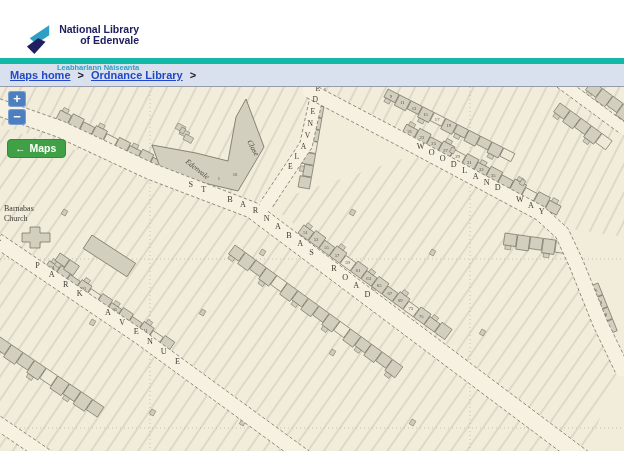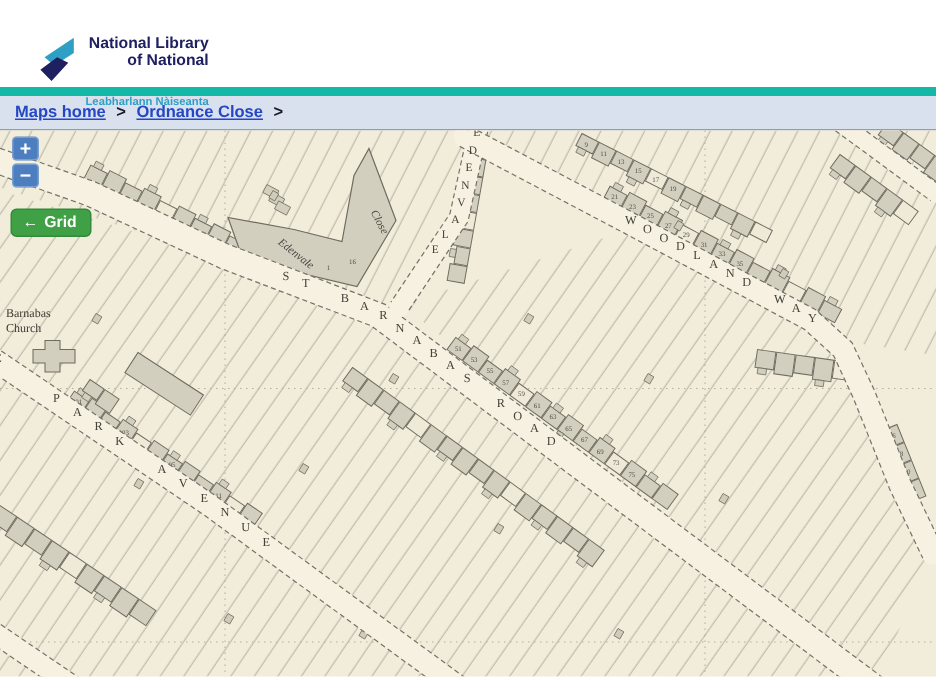--- a/index.html
+++ b/index.html
@@ -30,31 +30,31 @@
 <div class="page">
 
   <header class="hdr">
     <div class="logo">
       <svg class="logo-ic" viewBox="0 0 28 34">
         <polygon fill="#2f9fc4" points="4,15 25,1 25,12 11,21"></polygon>
         <polygon fill="#1f2060" points="1,24 13,15 21,19 9,32"></polygon>
       </svg>
       <div class="logo-txt">
         <div class="brand">National Library</div>
-        <div class="brand">of National</div>
+        <div class="brand">of Edenvale</div>
         <div class="gaelic">Leabharlann Nàiseanta</div>
         <div class="gaelic">na h-Alba</div>
       </div>
     </div>
   </header>
 
   <nav class="crumbs">
     <a>Maps home</a>
     <span class="sep">&gt;</span>
-    <a>Ordnance Close</a>
+    <a>Ordnance Library</a>
     <span class="sep">&gt;</span>
   </nav>
 
   <div class="map-wrap">
     <svg id="map-svg" width="624" height="369" viewBox="0 0 624 369">
         <defs>
           <pattern id="g27" width="13" height="13" patternUnits="userSpaceOnUse" patternTransform="rotate(27)">
             <line x1="6" y1="-1" x2="6" y2="14" stroke="#a5a192" stroke-width="0.55"></line>
           </pattern>
           <pattern id="g34" width="13" height="13" patternUnits="userSpaceOnUse" patternTransform="rotate(34)">
@@ -391,17 +391,17 @@
           <text x="219" y="93" font-family="Liberation Serif, DejaVu Serif, serif" font-size="4.6" fill="#504e46" text-anchor="middle">1</text>
           <text x="235" y="89" font-family="Liberation Serif, DejaVu Serif, serif" font-size="4.6" fill="#504e46" text-anchor="middle">16</text>
         </g>
       </svg>
     <div class="zoom-ctrl">
       <button class="zbtn">+</button>
       <button class="zbtn">−</button>
     </div>
     <button class="back">
       <span>←</span>
-      <span>Grid</span>
+      <span>Maps</span>
     </button>
   </div>
 
 </div>
 
 </body></html>

